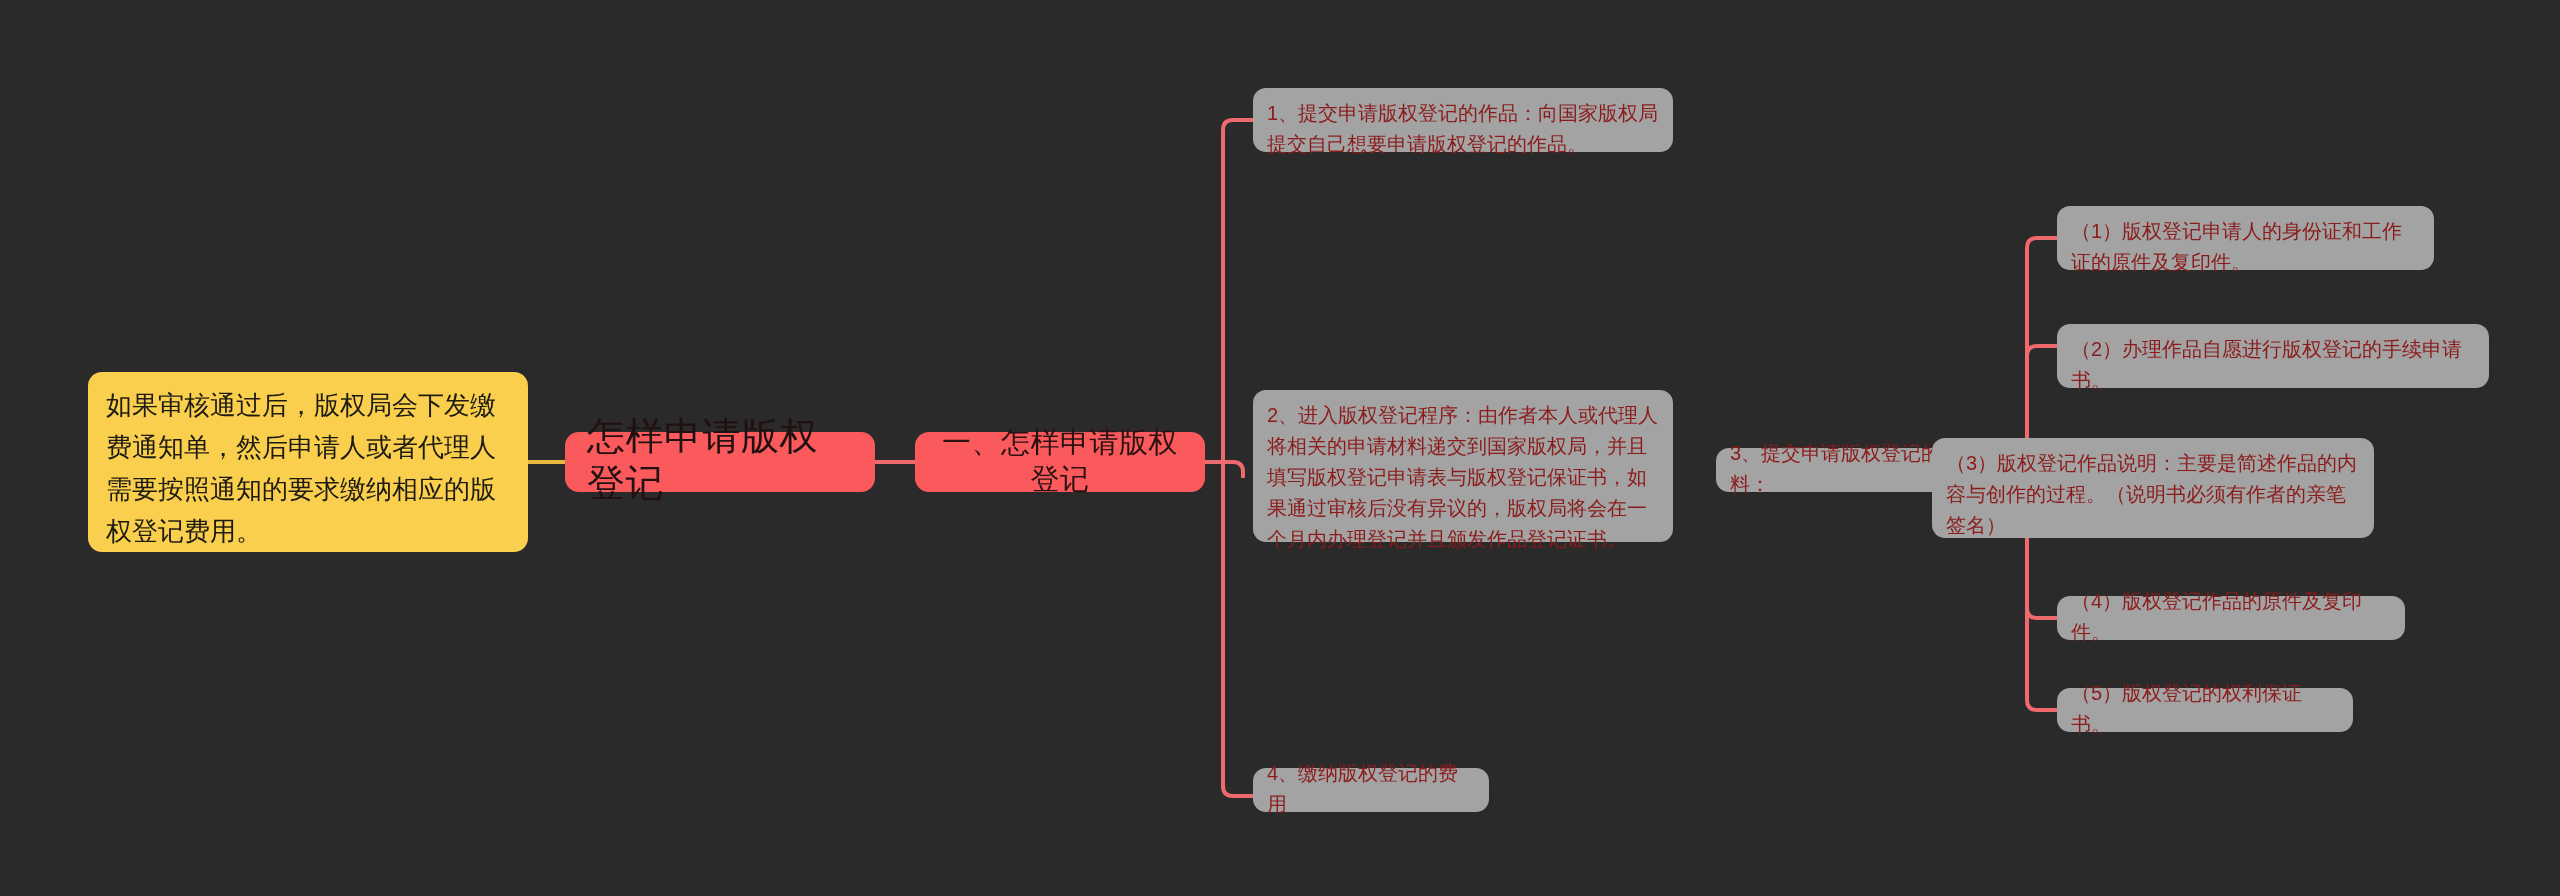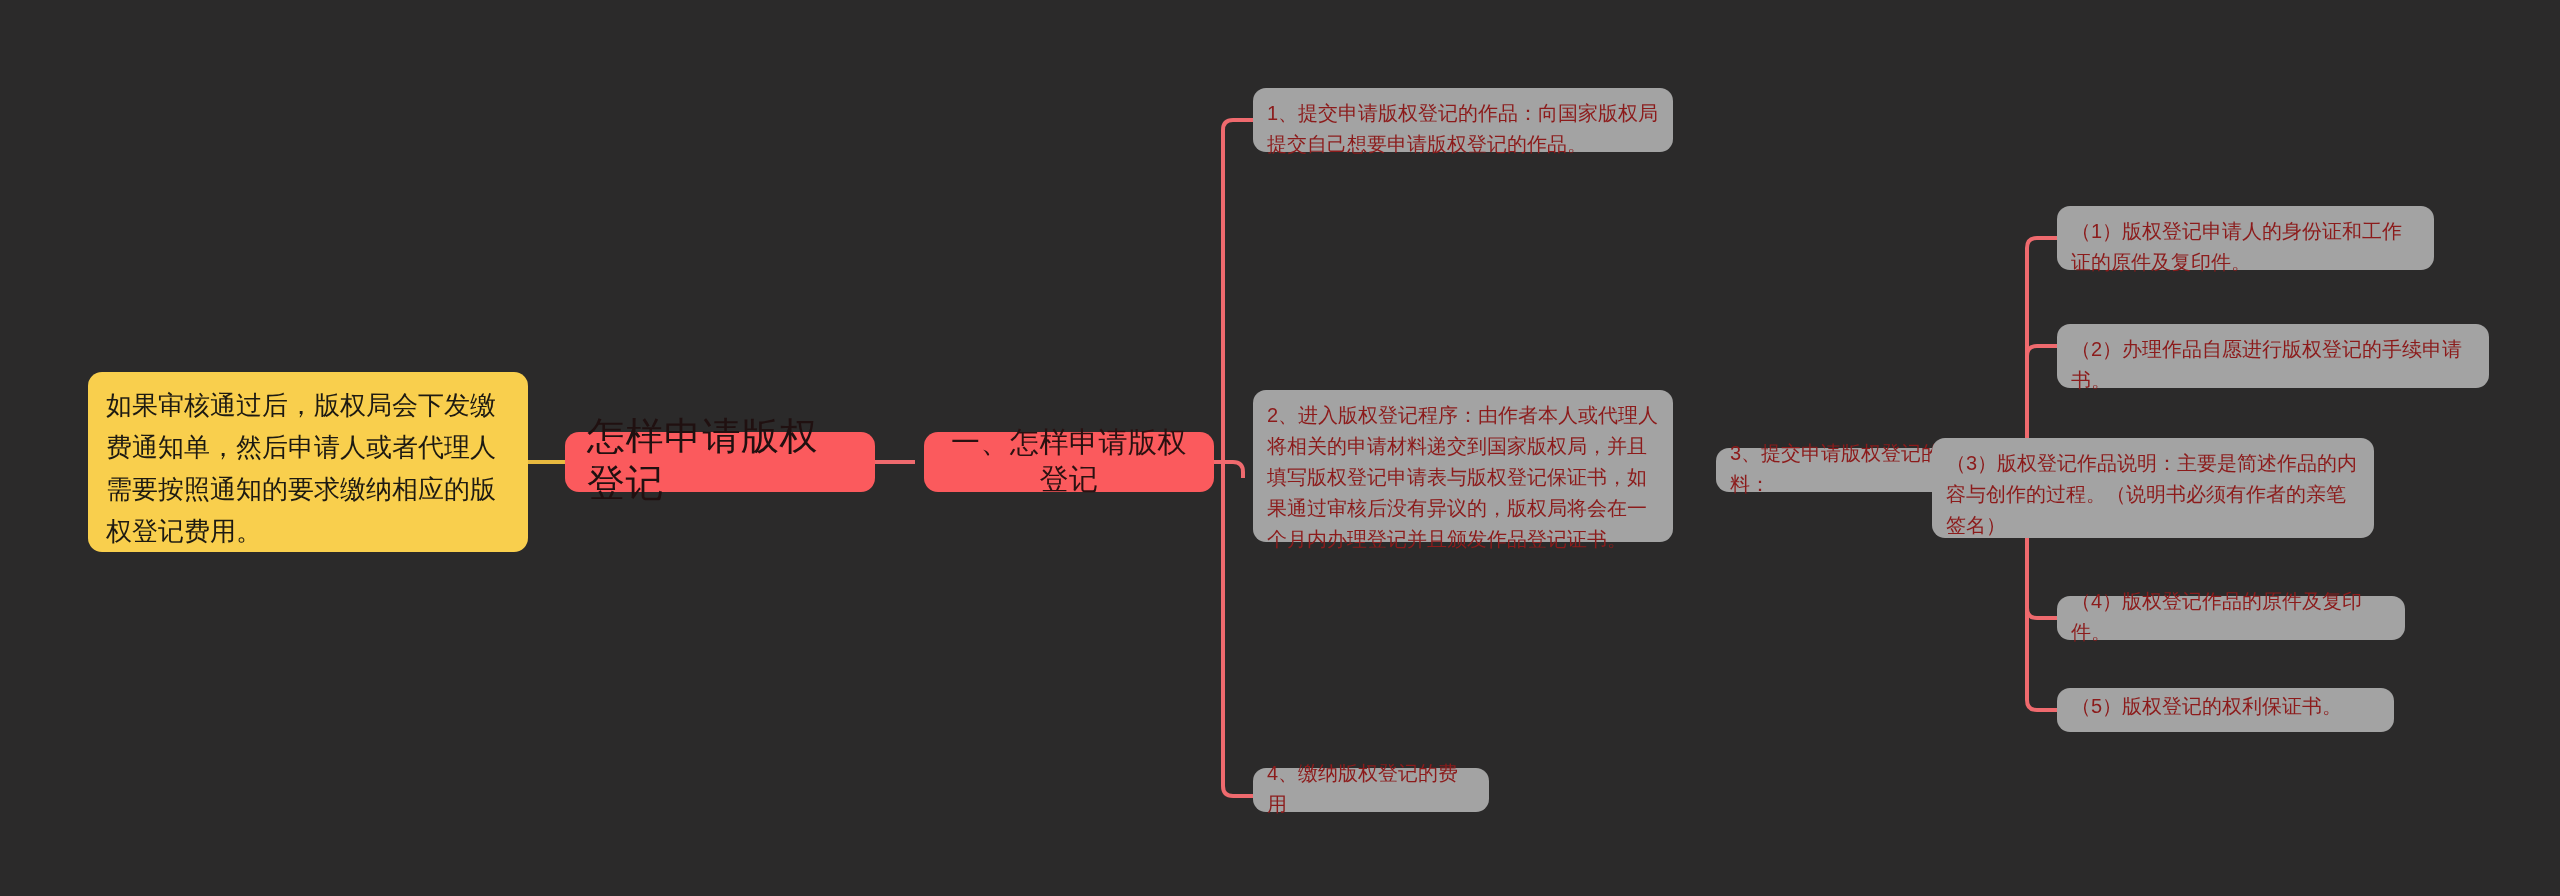--- a/index.html
+++ b/index.html
@@ -35,21 +35,20 @@
     letter-spacing:0.5px;
   }
   .n-l1{
     background:#fb5a5d;
     color:#2a1111;
     border-radius:14px;
     font-size:29px;
     line-height:1.25;
     padding:6px 18px 9px 18px;
     letter-spacing:0.5px;
-    margin-left:9px;
   }
 
   
   .n-yellow{
     background:#f9cf4d;
     color:#1d1a12;
     border-radius:14px;
     font-size:26px;
     line-height:1.62;
     padding:12px 18px 14px 18px;
@@ -143,17 +142,17 @@
   </div>
 
   <div class="node n-pink" style="left:1932px;top:438px;width:442px;height:100px;">
     <span class="txt">（3）版权登记作品说明：主要是简述作品的内容与创作的过程。（说明书必须有作者的亲笔签名）</span>
   </div>
 
   <div class="node n-pink one-line" style="left:2057px;top:596px;width:348px;height:44px;">
     <span class="txt">（4）版权登记作品的原件及复印件。</span>
   </div>
 
-  <div class="node n-pink one-line" style="left:2057px;top:688px;width:337px;height:44px;align-items:flex-end;">
+  <div class="node n-pink one-line" style="left:2057px;top:688px;width:296px;height:44px;">
     <span class="txt">（5）版权登记的权利保证书。</span>
   </div>
 
 </div>
 
 </body></html>

